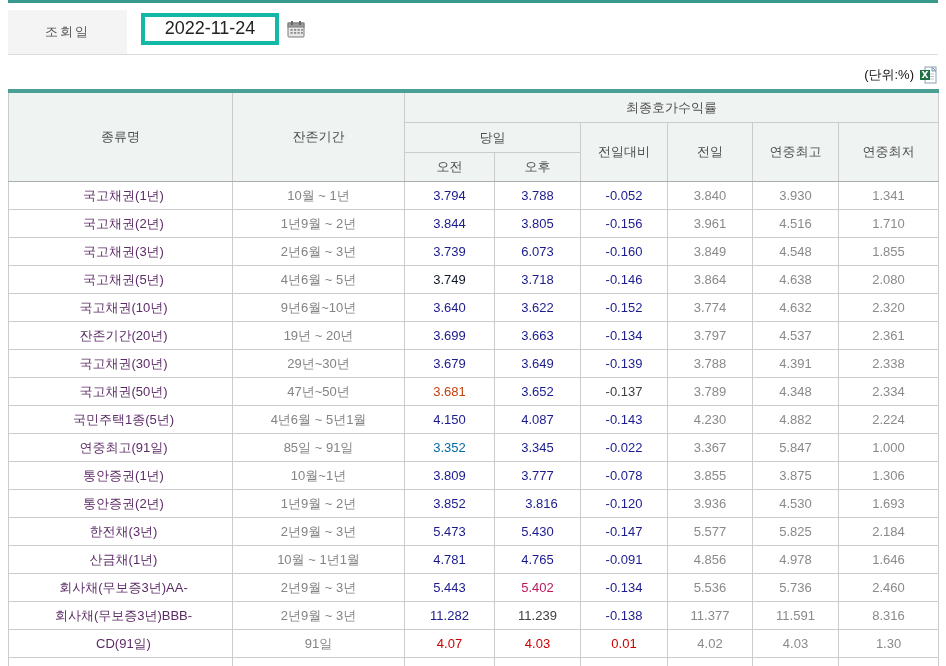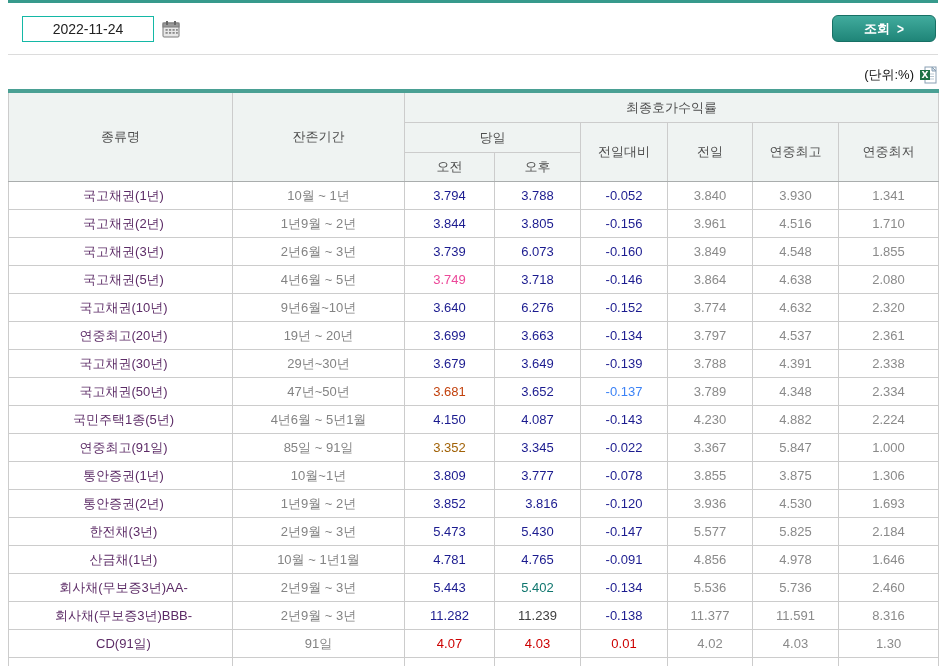--- a/index.html
+++ b/index.html
@@ -18,22 +18,22 @@
     display:flex;align-items:stretch;
     position:relative;
   }
   .date-label-cell{
     width:119px;margin-top:7px;background:#f4f4f4;
     display:flex;align-items:center;justify-content:center;
     color:#555;letter-spacing:2px;
   }
   .date-controls{display:flex;align-items:center;padding-left:14px;gap:8px;}
   .date-input{
-    width:126px;height:22px;border:1px solid #14b8a6;
-    text-align:center;font-size:14px;color:#222;background:#fff;
+    width:126px;height:22px;border:4px solid #14b8a6;
+    text-align:center;font-size:18px;color:#222;background:#fff;
     font-family:"Liberation Sans","DejaVu Sans",sans-serif;
   }
   .cal-btn{background:none;border:none;padding:0;cursor:pointer;line-height:0;}
   .topbar .spacer{flex:1;}
   .search-btn{
     align-self:center;
     width:104px;height:27px;margin-right:2px;
     border:1px solid #177065;border-radius:6px;
     background:linear-gradient(#41ab9d,#1f8578);
     color:#fff;font-weight:bold;font-size:13px;
@@ -75,20 +75,23 @@
   td.col-period{color:#838383;}
   td.muted{color:#8a8a8a;}
   tr.group-start td{border-top:1px solid #999;}
 </style>
 </head>
 <body>
 
 <div class="page">
 
   <div class="topbar">
+    <div class="date-label-cell">
+      <span>조회일</span>
+    </div>
     <div class="date-controls">
       <input class="date-input" type="text" readonly="" value="2022-11-24" style="">
       <button class="cal-btn" title="">
         <svg width="18" height="18" viewBox="0 0 18 18">
           <rect x="1" y="3" width="16" height="14" rx="1" fill="#e8e8e8" stroke="#7d7d7d"></rect>
           <rect x="1" y="3" width="16" height="4" fill="#9a9a9a" stroke="#7d7d7d"></rect>
           <rect x="4" y="1" width="2" height="4" fill="#666"></rect>
           <rect x="12" y="1" width="2" height="4" fill="#666"></rect>
           <g fill="#8b8b8b">
             <rect x="3.5" y="9" width="2.2" height="1.8"></rect>
@@ -97,24 +100,20 @@
               <rect x="14" y="9" width="1.8" height="1.8"></rect>
             <rect x="3.5" y="12" width="2.2" height="1.8"></rect>
               <rect x="7" y="12" width="2.2" height="1.8"></rect>
               <rect x="10.5" y="12" width="2.2" height="1.8"></rect>
               <rect x="14" y="12" width="1.8" height="1.8"></rect>
           </g>
         </svg>
       </button>
     </div>
     <div class="spacer"></div>
-    <button class="search-btn">
-      <span>조회</span>
-      <span class="arrow">&gt;</span>
-    </button>
   </div>
 
   <div class="unit-row">
     <span class="unit-text">(단위:%)</span>
     <button class="excel-btn">
       <svg width="19" height="18" viewBox="0 0 19 18">
         <rect x="6" y="1" width="11" height="16" fill="#fff" stroke="#8aa0b4"></rect>
         <path d="M13 1 L17 5 L13 5 Z" fill="#d5e0ea" stroke="#8aa0b4"></path>
         <line x1="8" y1="8" x2="15" y2="8" stroke="#b9c6d1"></line>
         <line x1="8" y1="10.5" x2="15" y2="10.5" stroke="#b9c6d1"></line>
@@ -181,39 +180,39 @@
           <td class="trend" style="color: rgb(27, 27, 143);">3.739</td>
           <td class="trend" style="color: rgb(27, 27, 143);">6.073</td>
           <td class="trend" style="color: rgb(27, 27, 143);">-0.160</td>
           <td class="muted">3.849</td>
           <td class="muted">4.548</td>
           <td class="muted">1.855</td>
         </tr>
         <tr>
           <td class="col-name">국고채권(5년)</td>
           <td class="col-period">4년6월 ~ 5년</td>
-          <td class="trend" style="color: #ec4899; margin-left: 42px;">3.749</td>
+          <td class="trend" style="color: #0f172a; margin-left: 42px;">3.749</td>
           <td class="trend" style="color: rgb(27, 27, 143);">3.718</td>
           <td class="trend" style="color: rgb(27, 27, 143);">-0.146</td>
           <td class="muted">3.864</td>
           <td class="muted">4.638</td>
           <td class="muted">2.080</td>
         </tr>
         <tr>
           <td class="col-name">국고채권(10년)</td>
           <td class="col-period">9년6월~10년</td>
           <td class="trend" style="color: rgb(27, 27, 143);">3.640</td>
-          <td class="trend" style="color: rgb(27, 27, 143);">6.276</td>
+          <td class="trend" style="color: rgb(27, 27, 143);">3.622</td>
           <td class="trend" style="color: rgb(27, 27, 143);">-0.152</td>
           <td class="muted">3.774</td>
           <td class="muted">4.632</td>
           <td class="muted">2.320</td>
         </tr>
         <tr>
-          <td class="col-name">연중최고(20년)</td>
+          <td class="col-name">잔존기간(20년)</td>
           <td class="col-period">19년 ~ 20년</td>
           <td class="trend" style="color: rgb(27, 27, 143);">3.699</td>
           <td class="trend" style="color: rgb(27, 27, 143);">3.663</td>
           <td class="trend" style="color: rgb(27, 27, 143);">-0.134</td>
           <td class="muted">3.797</td>
           <td class="muted">4.537</td>
           <td class="muted">2.361</td>
         </tr>
         <tr>
           <td class="col-name">국고채권(30년)</td>
@@ -223,39 +222,39 @@
           <td class="trend" style="color: rgb(27, 27, 143);">-0.139</td>
           <td class="muted">3.788</td>
           <td class="muted">4.391</td>
           <td class="muted">2.338</td>
         </tr>
         <tr>
           <td class="col-name">국고채권(50년)</td>
           <td class="col-period">47년~50년</td>
           <td class="trend" style="color: #c2410c;">3.681</td>
           <td class="trend" style="color: rgb(27, 27, 143);">3.652</td>
-          <td class="trend" style="color: #3b82f6; margin-left: 16px;">-0.137</td>
+          <td class="trend" style="color: #404040; margin-left: 16px;">-0.137</td>
           <td class="muted">3.789</td>
           <td class="muted">4.348</td>
           <td class="muted">2.334</td>
         </tr>
         <tr class="group-start">
           <td class="col-name">국민주택1종(5년)</td>
           <td class="col-period">4년6월 ~ 5년1월</td>
           <td class="trend" style="color: rgb(27, 27, 143);">4.150</td>
           <td class="trend" style="color: rgb(27, 27, 143);">4.087</td>
           <td class="trend" style="color: rgb(27, 27, 143);">-0.143</td>
           <td class="muted">4.230</td>
           <td class="muted">4.882</td>
           <td class="muted">2.224</td>
         </tr>
         <tr>
           <td class="col-name">연중최고(91일)</td>
           <td class="col-period">85일 ~ 91일</td>
-          <td class="trend" style="color: #a16207;">3.352</td>
+          <td class="trend" style="color: #0369a1;">3.352</td>
           <td class="trend" style="color: rgb(27, 27, 143);">3.345</td>
           <td class="trend" style="color: rgb(27, 27, 143);">-0.022</td>
           <td class="muted">3.367</td>
           <td class="muted">5.847</td>
           <td class="muted">1.000</td>
         </tr>
         <tr>
           <td class="col-name">통안증권(1년)</td>
           <td class="col-period">10월~1년</td>
           <td class="trend" style="color: rgb(27, 27, 143);">3.809</td>
@@ -292,21 +291,21 @@
           <td class="trend" style="color: rgb(27, 27, 143);">4.765</td>
           <td class="trend" style="color: rgb(27, 27, 143);">-0.091</td>
           <td class="muted">4.856</td>
           <td class="muted">4.978</td>
           <td class="muted">1.646</td>
         </tr>
         <tr>
           <td class="col-name">회사채(무보증3년)AA-</td>
           <td class="col-period">2년9월 ~ 3년</td>
           <td class="trend" style="color: rgb(27, 27, 143);">5.443</td>
-          <td class="trend" style="color: #0f766e;">5.402</td>
+          <td class="trend" style="color: #be185d;">5.402</td>
           <td class="trend" style="color: rgb(27, 27, 143);">-0.134</td>
           <td class="muted">5.536</td>
           <td class="muted">5.736</td>
           <td class="muted">2.460</td>
         </tr>
         <tr>
           <td class="col-name">회사채(무보증3년)BBB-</td>
           <td class="col-period">2년9월 ~ 3년</td>
           <td class="trend" style="color: rgb(27, 27, 143);">11.282</td>
           <td class="trend" style="color: #404040;">11.239</td>

